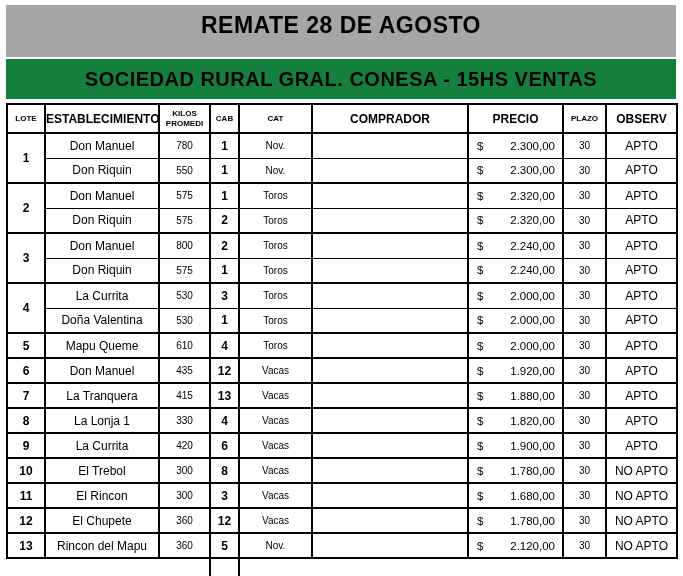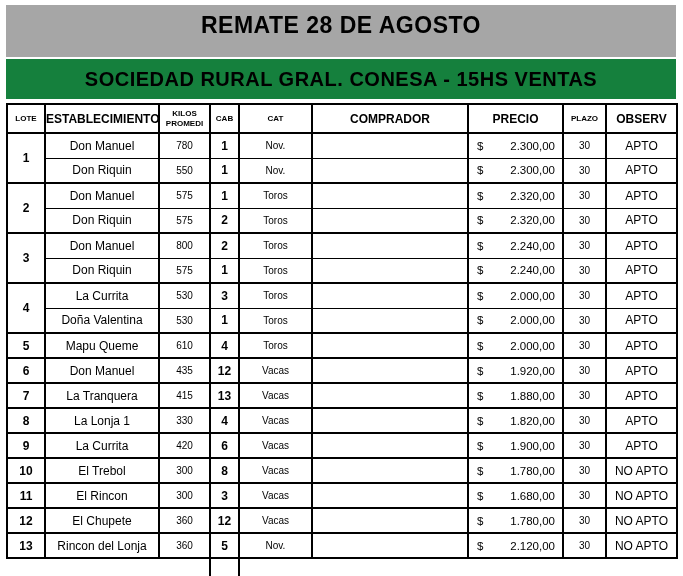--- a/index.html
+++ b/index.html
@@ -378,21 +378,21 @@
             <div class="inner">
               <span>$</span>
               <span>1.780,00</span>
             </div>
           </td>
           <td class="num-cell">30</td>
           <td class="observ-cell">NO APTO</td>
         </tr>
         <tr>
           <td class="lote-cell" rowspan="1">13</td>
-          <td class="estab-cell">Rincon del Lonja</td>
+          <td class="estab-cell">Rincon del Mapu</td>
           <td class="num-cell">360</td>
           <td class="cab-cell">5</td>
           <td class="cat-cell">Nov.</td>
           <td class="comprador-cell"></td>
           <td class="precio-cell">
             <div class="inner">
               <span>$</span>
               <span>2.120,00</span>
             </div>
           </td>

